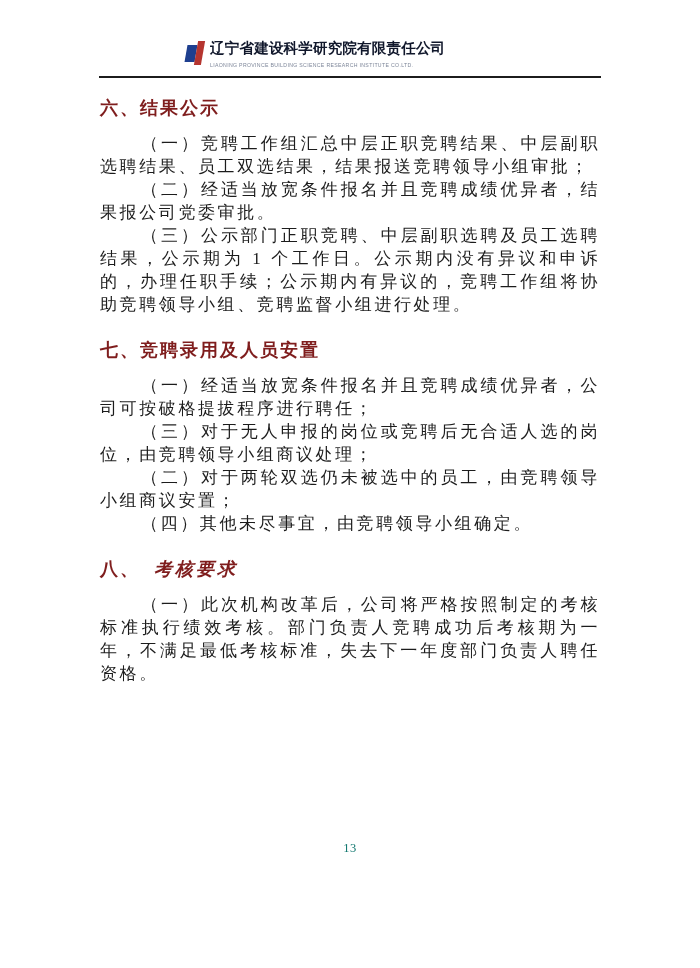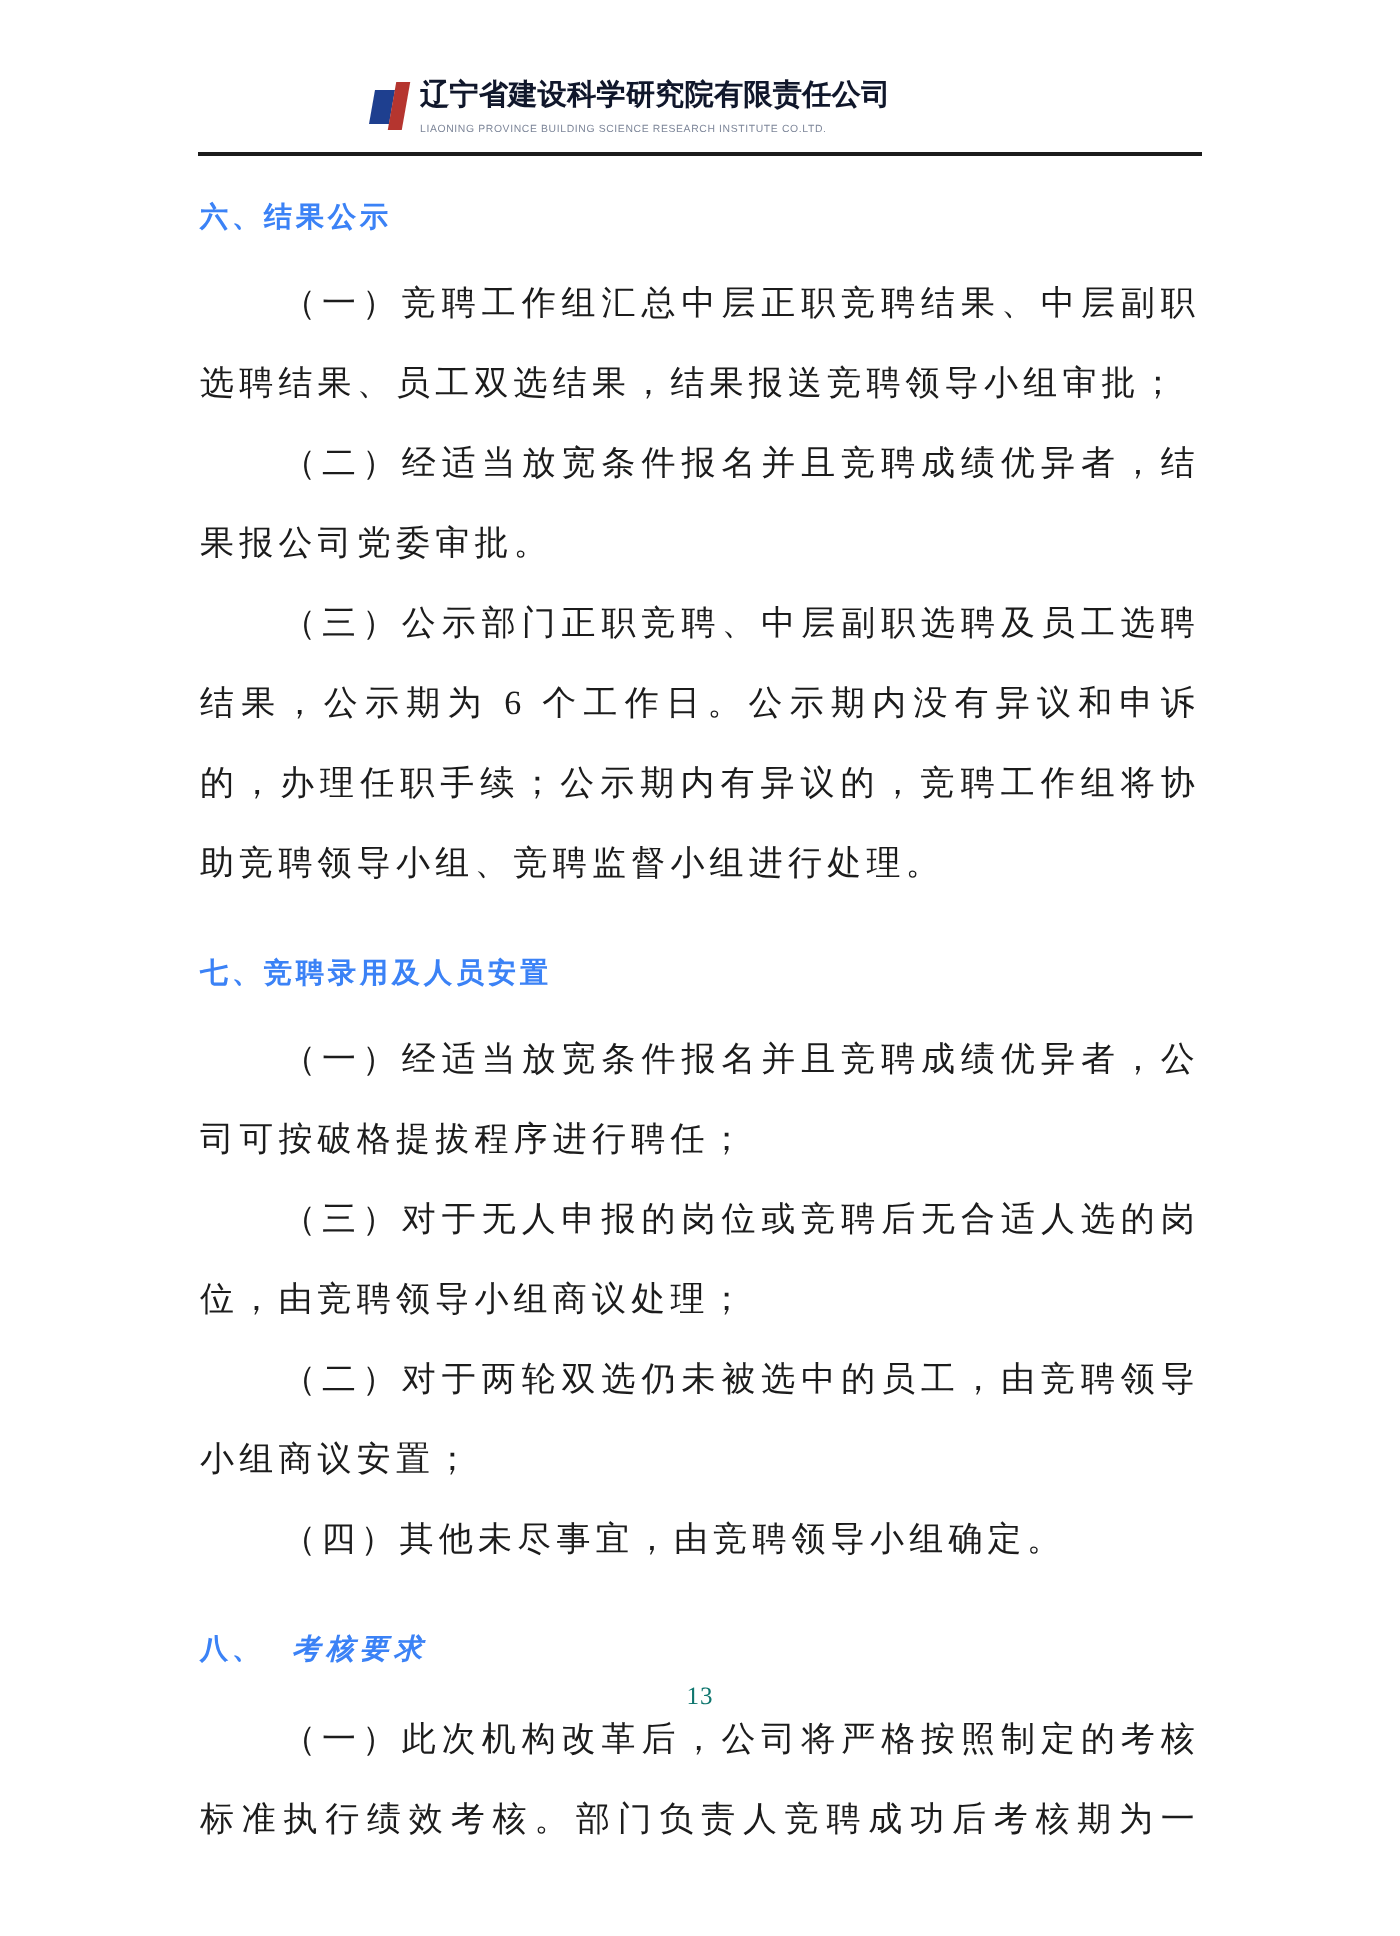--- a/index.html
+++ b/index.html
@@ -91,37 +91,37 @@
   
   .content {
     position: absolute;
     left: 100px;
     top: 88px;
     width: 500px;
   }
   .section-heading {
     font-family: "Liberation Sans", sans-serif;
     font-weight: bold;
-    font-size: 14px;
+    font-size: 18px;
     line-height: 24px;
-    color: #3b82f6;
+    color: #7f1d1d;
     letter-spacing: 2px;
     margin: 0 0 12px 0;
     padding-top: 8px;
   }
   .section + .section .section-heading { margin-top: 14px; }
   .heading-prefix { margin-right: 14px; font-style: normal; }
   .heading-italic {
     font-family: Liberation Serif, serif;
     font-style: italic;
     letter-spacing: 3px;
   }
   .body-par {
     font-size: 17px;
-    line-height: 40px;
+    line-height: 23px;
     letter-spacing: 2.6px;
     color: #1c1c1c;
     text-align: justify;
     text-indent: 41px;
     margin: 0;
   }
 
   
   .page-number {
     position: absolute;
@@ -154,21 +154,21 @@
     </div>
     <div class="header-rule"></div>
   </header>
 
   <main class="content">
 
     <section class="section">
       <h2 class="section-heading">六、结果公示</h2>
       <p class="body-par">（一）竞聘工作组汇总中层正职竞聘结果、中层副职选聘结果、员工双选结果，结果报送竞聘领导小组审批；</p>
       <p class="body-par">（二）经适当放宽条件报名并且竞聘成绩优异者，结果报公司党委审批。</p>
-      <p class="body-par">（三）公示部门正职竞聘、中层副职选聘及员工选聘结果，公示期为 6 个工作日。公示期内没有异议和申诉的，办理任职手续；公示期内有异议的，竞聘工作组将协助竞聘领导小组、竞聘监督小组进行处理。</p>
+      <p class="body-par">（三）公示部门正职竞聘、中层副职选聘及员工选聘结果，公示期为 1 个工作日。公示期内没有异议和申诉的，办理任职手续；公示期内有异议的，竞聘工作组将协助竞聘领导小组、竞聘监督小组进行处理。</p>
     </section>
 
     <section class="section">
       <h2 class="section-heading">七、竞聘录用及人员安置</h2>
       <p class="body-par">（一）经适当放宽条件报名并且竞聘成绩优异者，公司可按破格提拔程序进行聘任；</p>
       <p class="body-par">（三）对于无人申报的岗位或竞聘后无合适人选的岗位，由竞聘领导小组商议处理；</p>
       <p class="body-par">（二）对于两轮双选仍未被选中的员工，由竞聘领导小组商议安置；</p>
       <p class="body-par">（四）其他未尽事宜，由竞聘领导小组确定。</p>
     </section>
 

